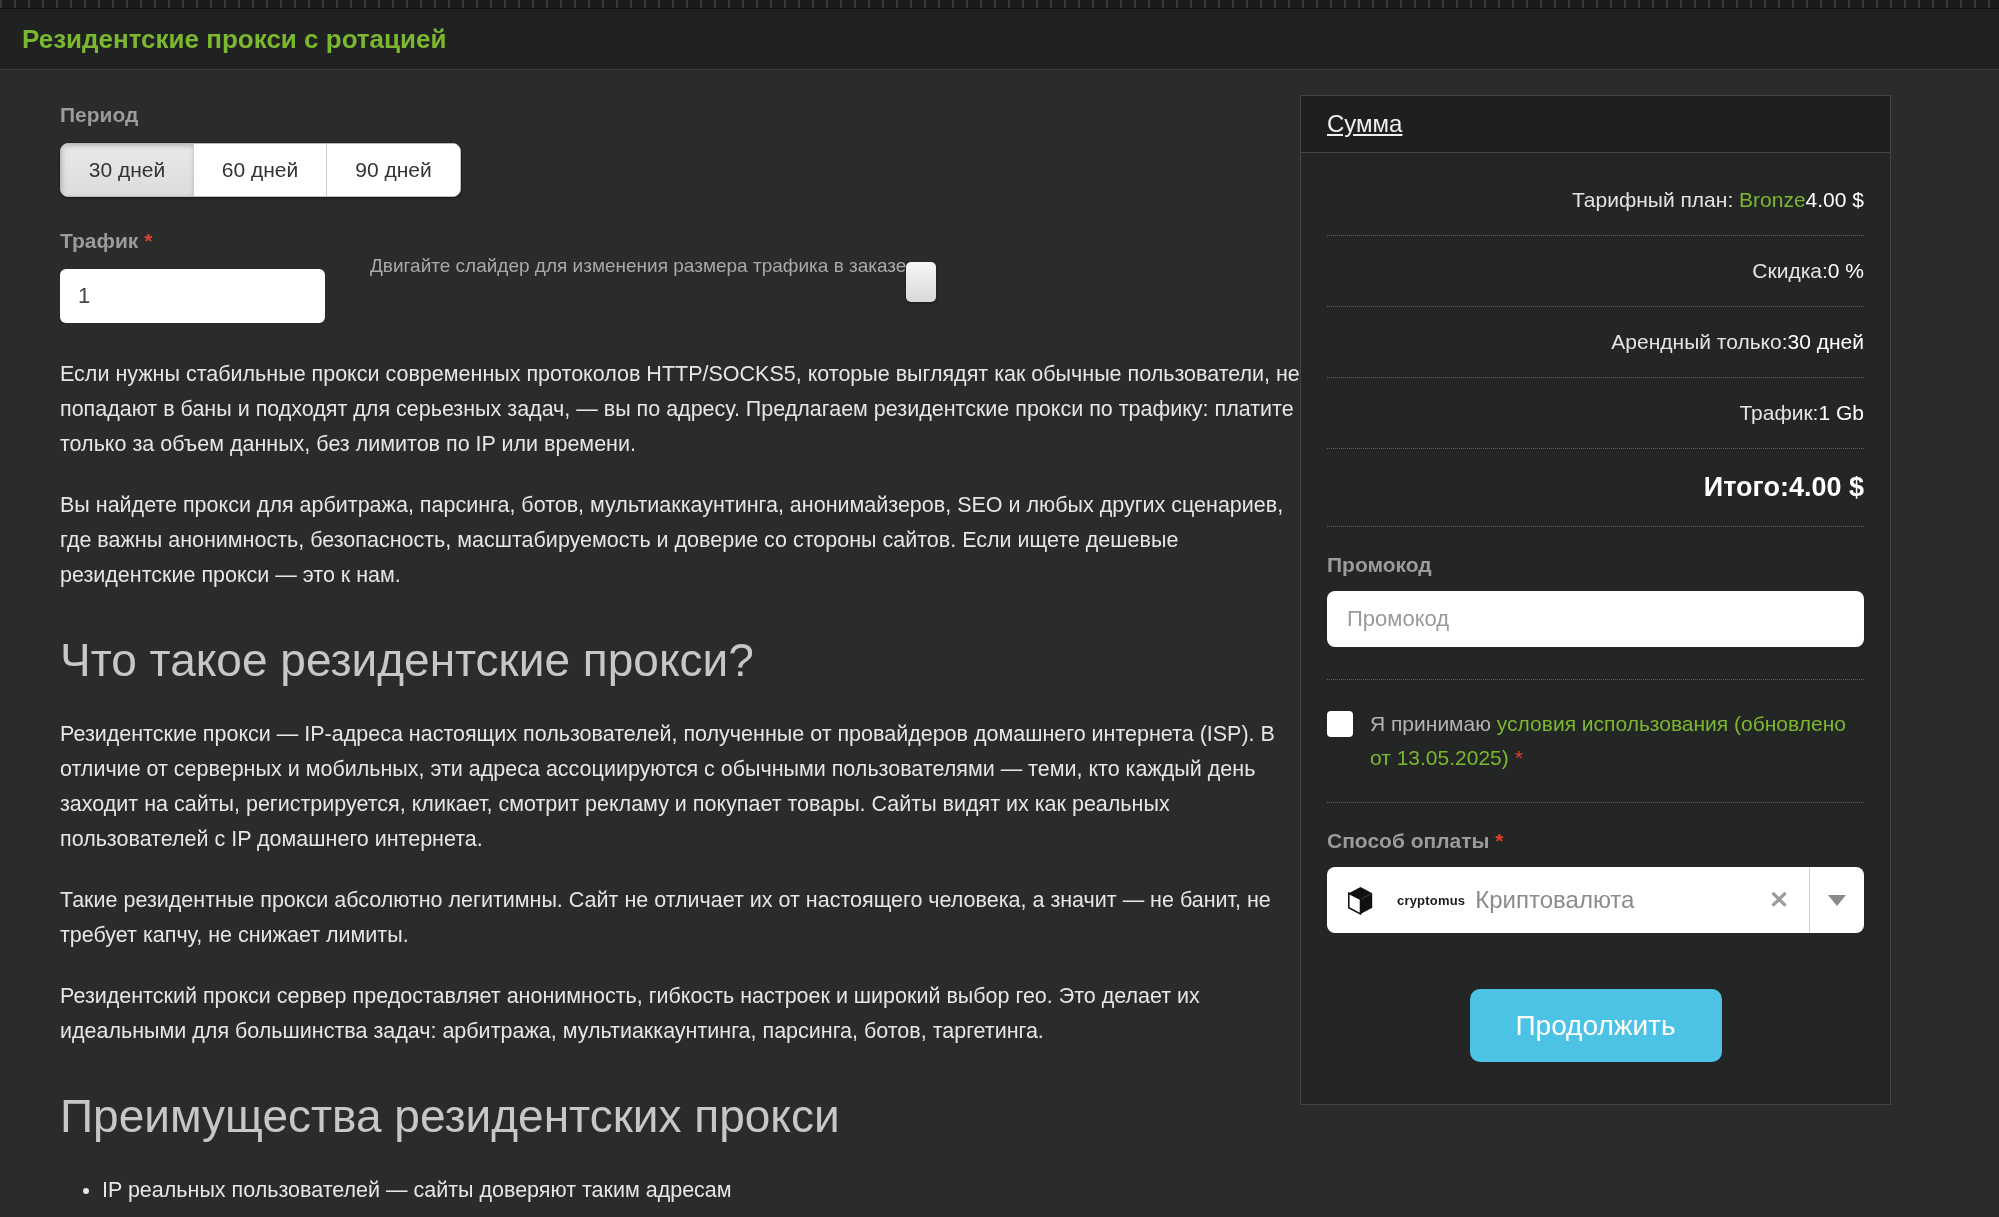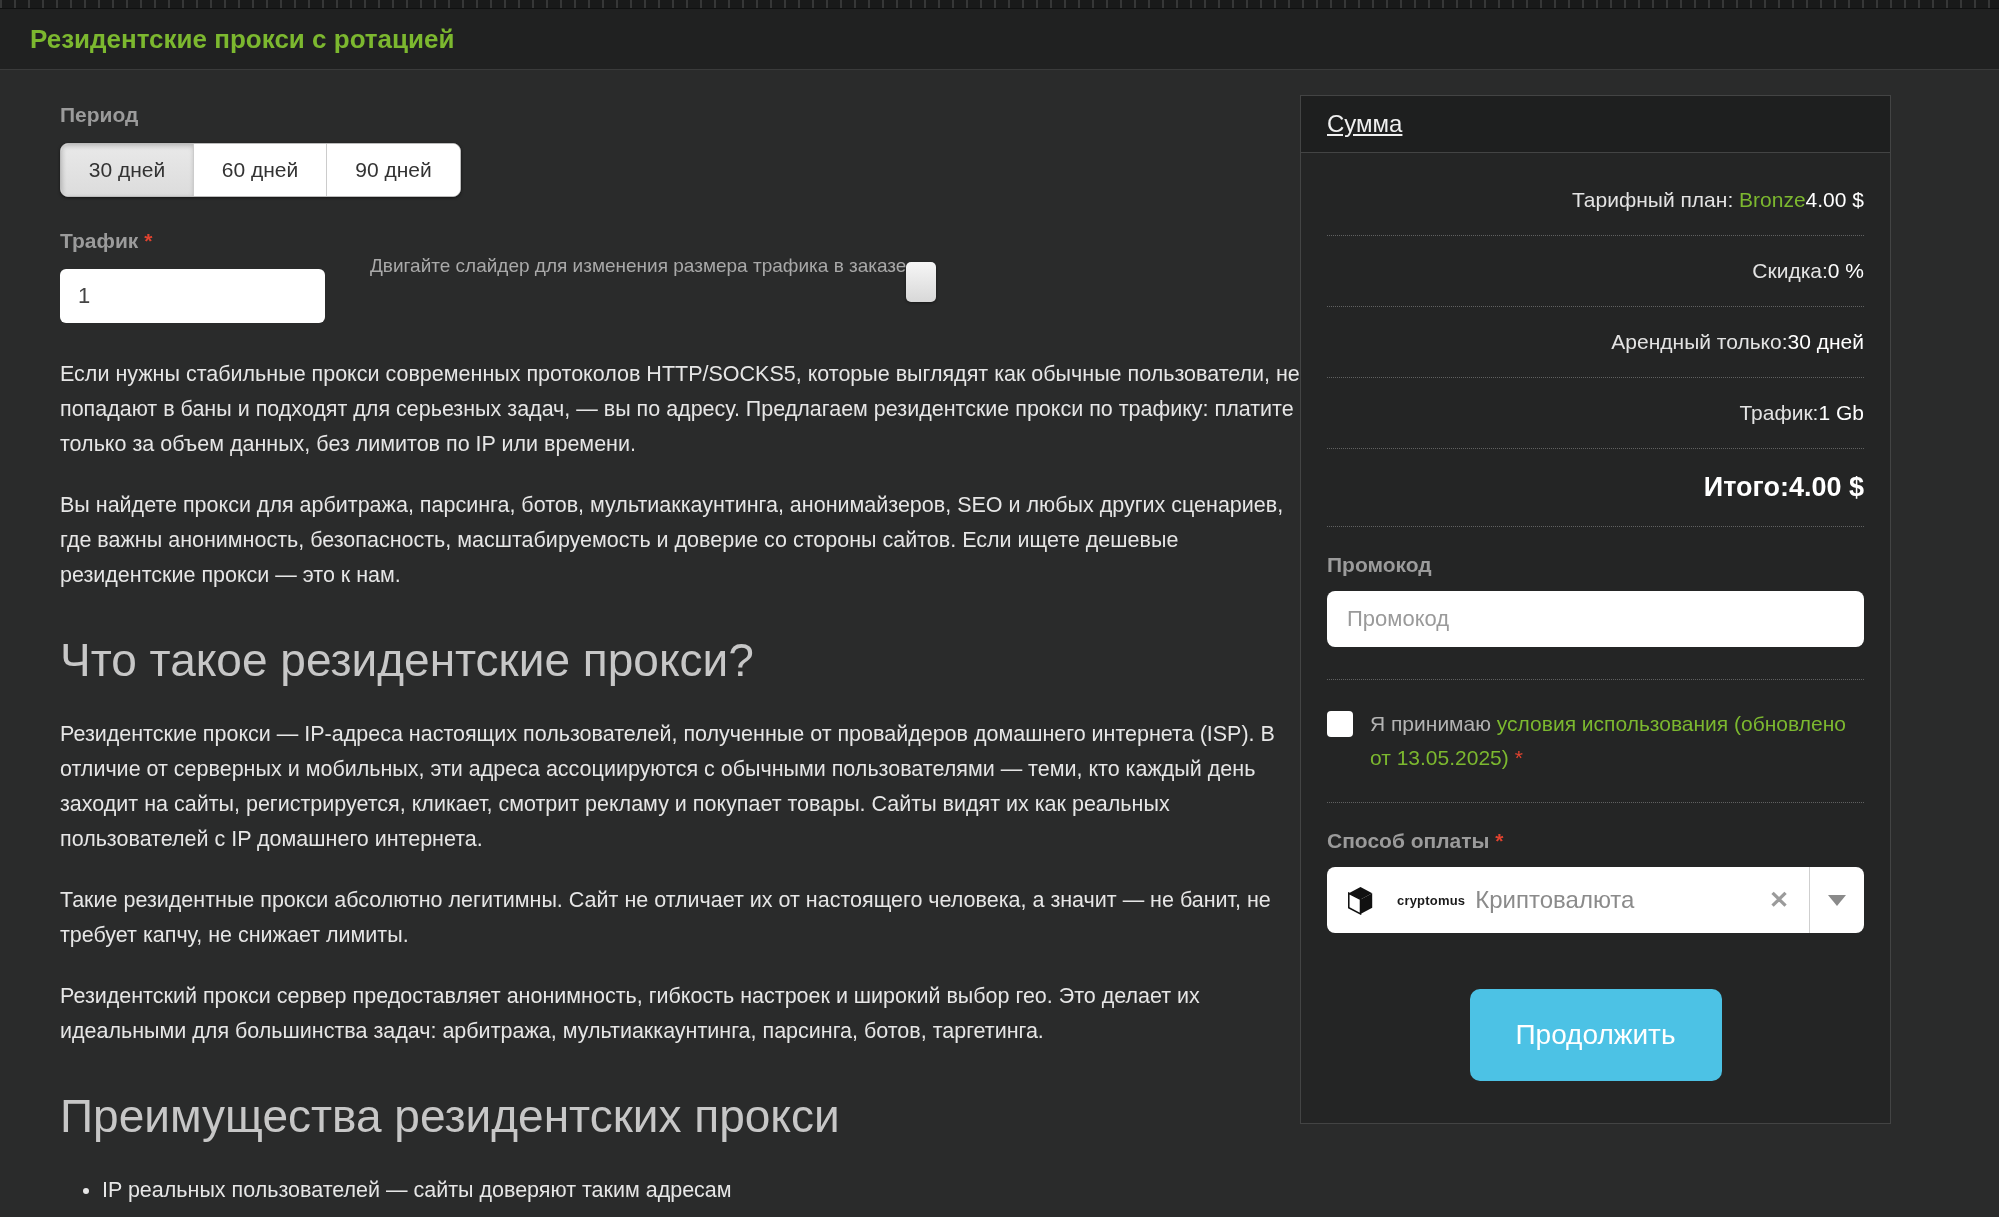--- a/index.html
+++ b/index.html
@@ -9,21 +9,21 @@
     background:#2a2b2b;
     font-family:"Liberation Sans", sans-serif;
   }
   .top-ticks {
     height:9px;
     background:repeating-linear-gradient(90deg, #363737 0 2px, #191a1a 2px 14px);
     border-bottom:1px solid #101111;
   }
   .page-header {
     height:61px; background:#202121; border-bottom:1px solid #3a3b3b;
-    display:flex; align-items:center; padding:0 30px;
+    display:flex; align-items:center; padding:0 22px;
   }
   .page-header h1 { margin:0; font-size:26px; font-weight:bold; color:#7cb82f; }
 
   .content { display:flex; padding:25px 55px 0 60px; }
   .left-col { width:1240px; flex-shrink:0; }
 
   .field-label { font-size:21px; font-weight:bold; color:#9b9b9b; margin:8px 0 16px; }
   .req { color:#e0432f; }
 
   .btn-group {
@@ -101,21 +101,21 @@
   }
   .crypto-logo { width:27px; height:29px; flex-shrink:0; }
   .brand { font-size:13px; font-weight:bold; color:#1a1a1a; margin:0 10px 0 23px; letter-spacing:.2px; }
   .method-name { font-size:24px; color:#8b8b8b; flex:1; }
   .clear-x { color:#9b9b9b; font-size:24px; font-weight:bold; padding:0 20px; cursor:pointer; }
   .select-divider { width:1px; align-self:stretch; background:#cfcfcf; }
   .arrow-box { width:54px; height:100%; display:flex; align-items:center; justify-content:center; cursor:pointer; }
   .arrow-down { width:0; height:0; border-left:9px solid transparent; border-right:9px solid transparent; border-top:11px solid #8a8a8a; }
 
   .continue-btn {
-    display:block; margin:56px auto 0; width:252px; height:92px;
+    display:block; margin:56px auto 0; width:252px; height:73px;
     background:#4cc2e5; color:#fff; font-size:28px; border:none; border-radius:10px;
     cursor:pointer; font-family:"Liberation Sans", sans-serif;
   }
 </style>
 </head>
 <body>
 
 <div class="top-ticks"></div>
 
 <header class="page-header">

